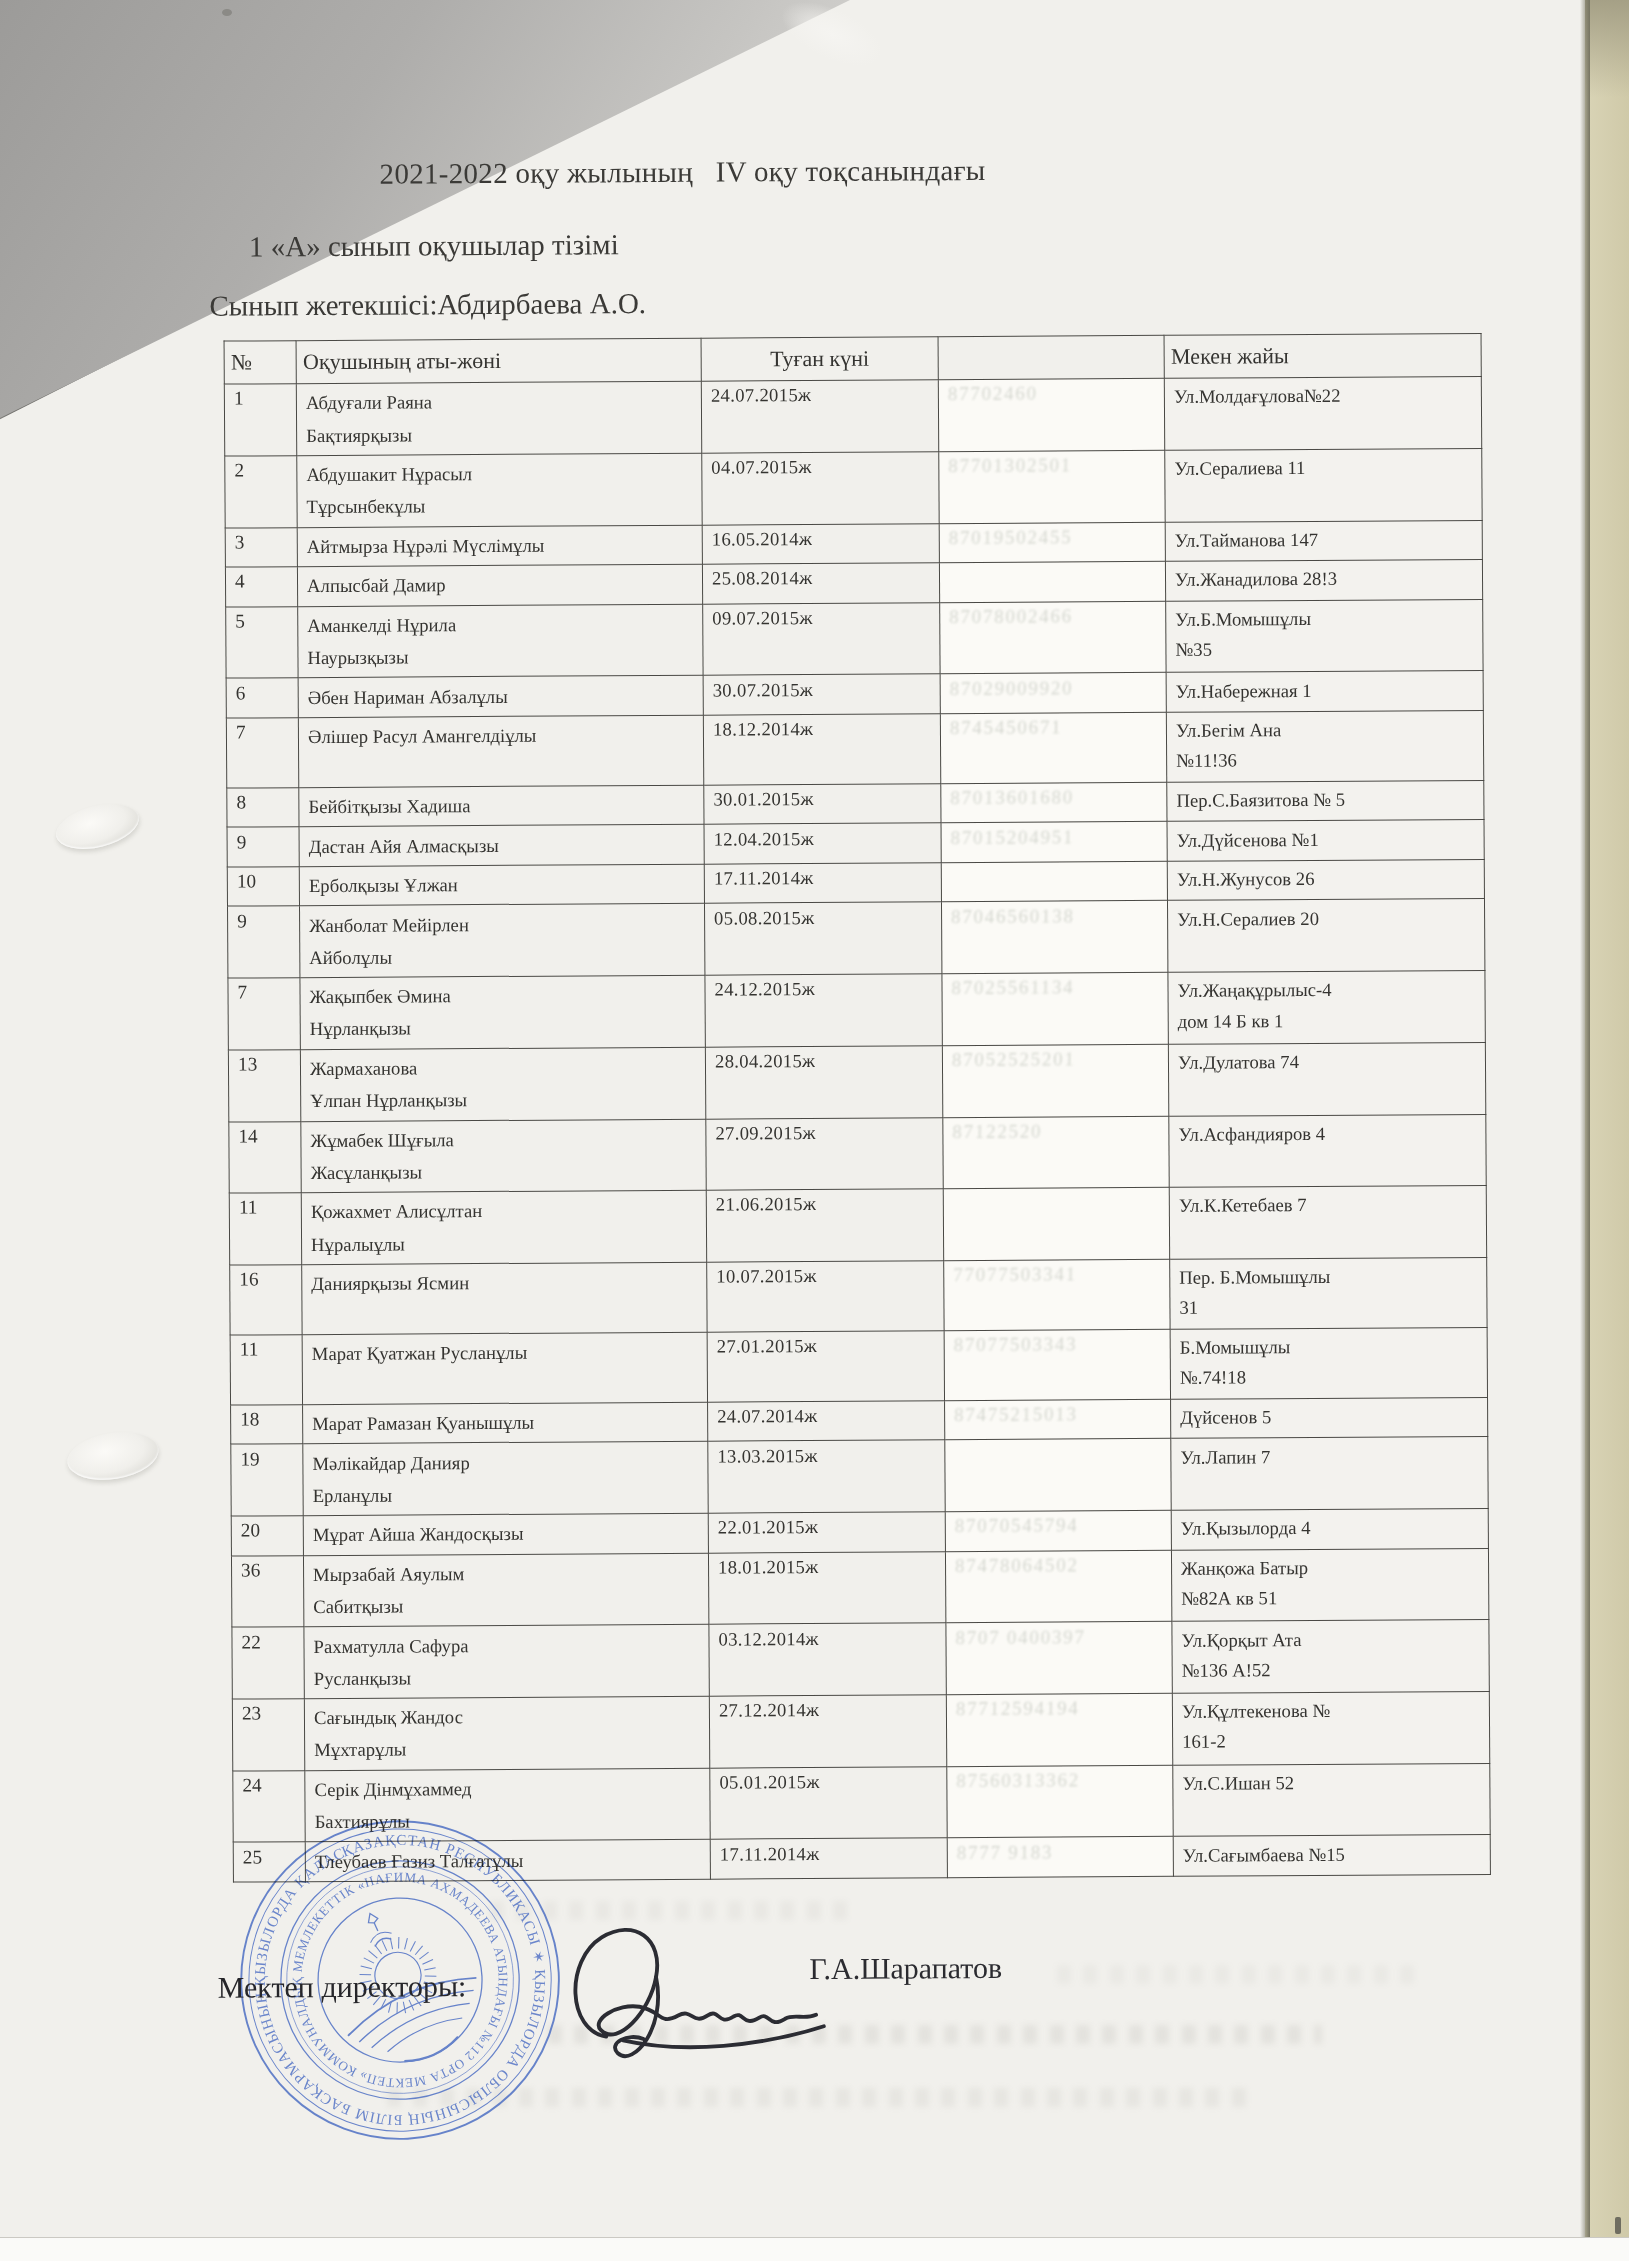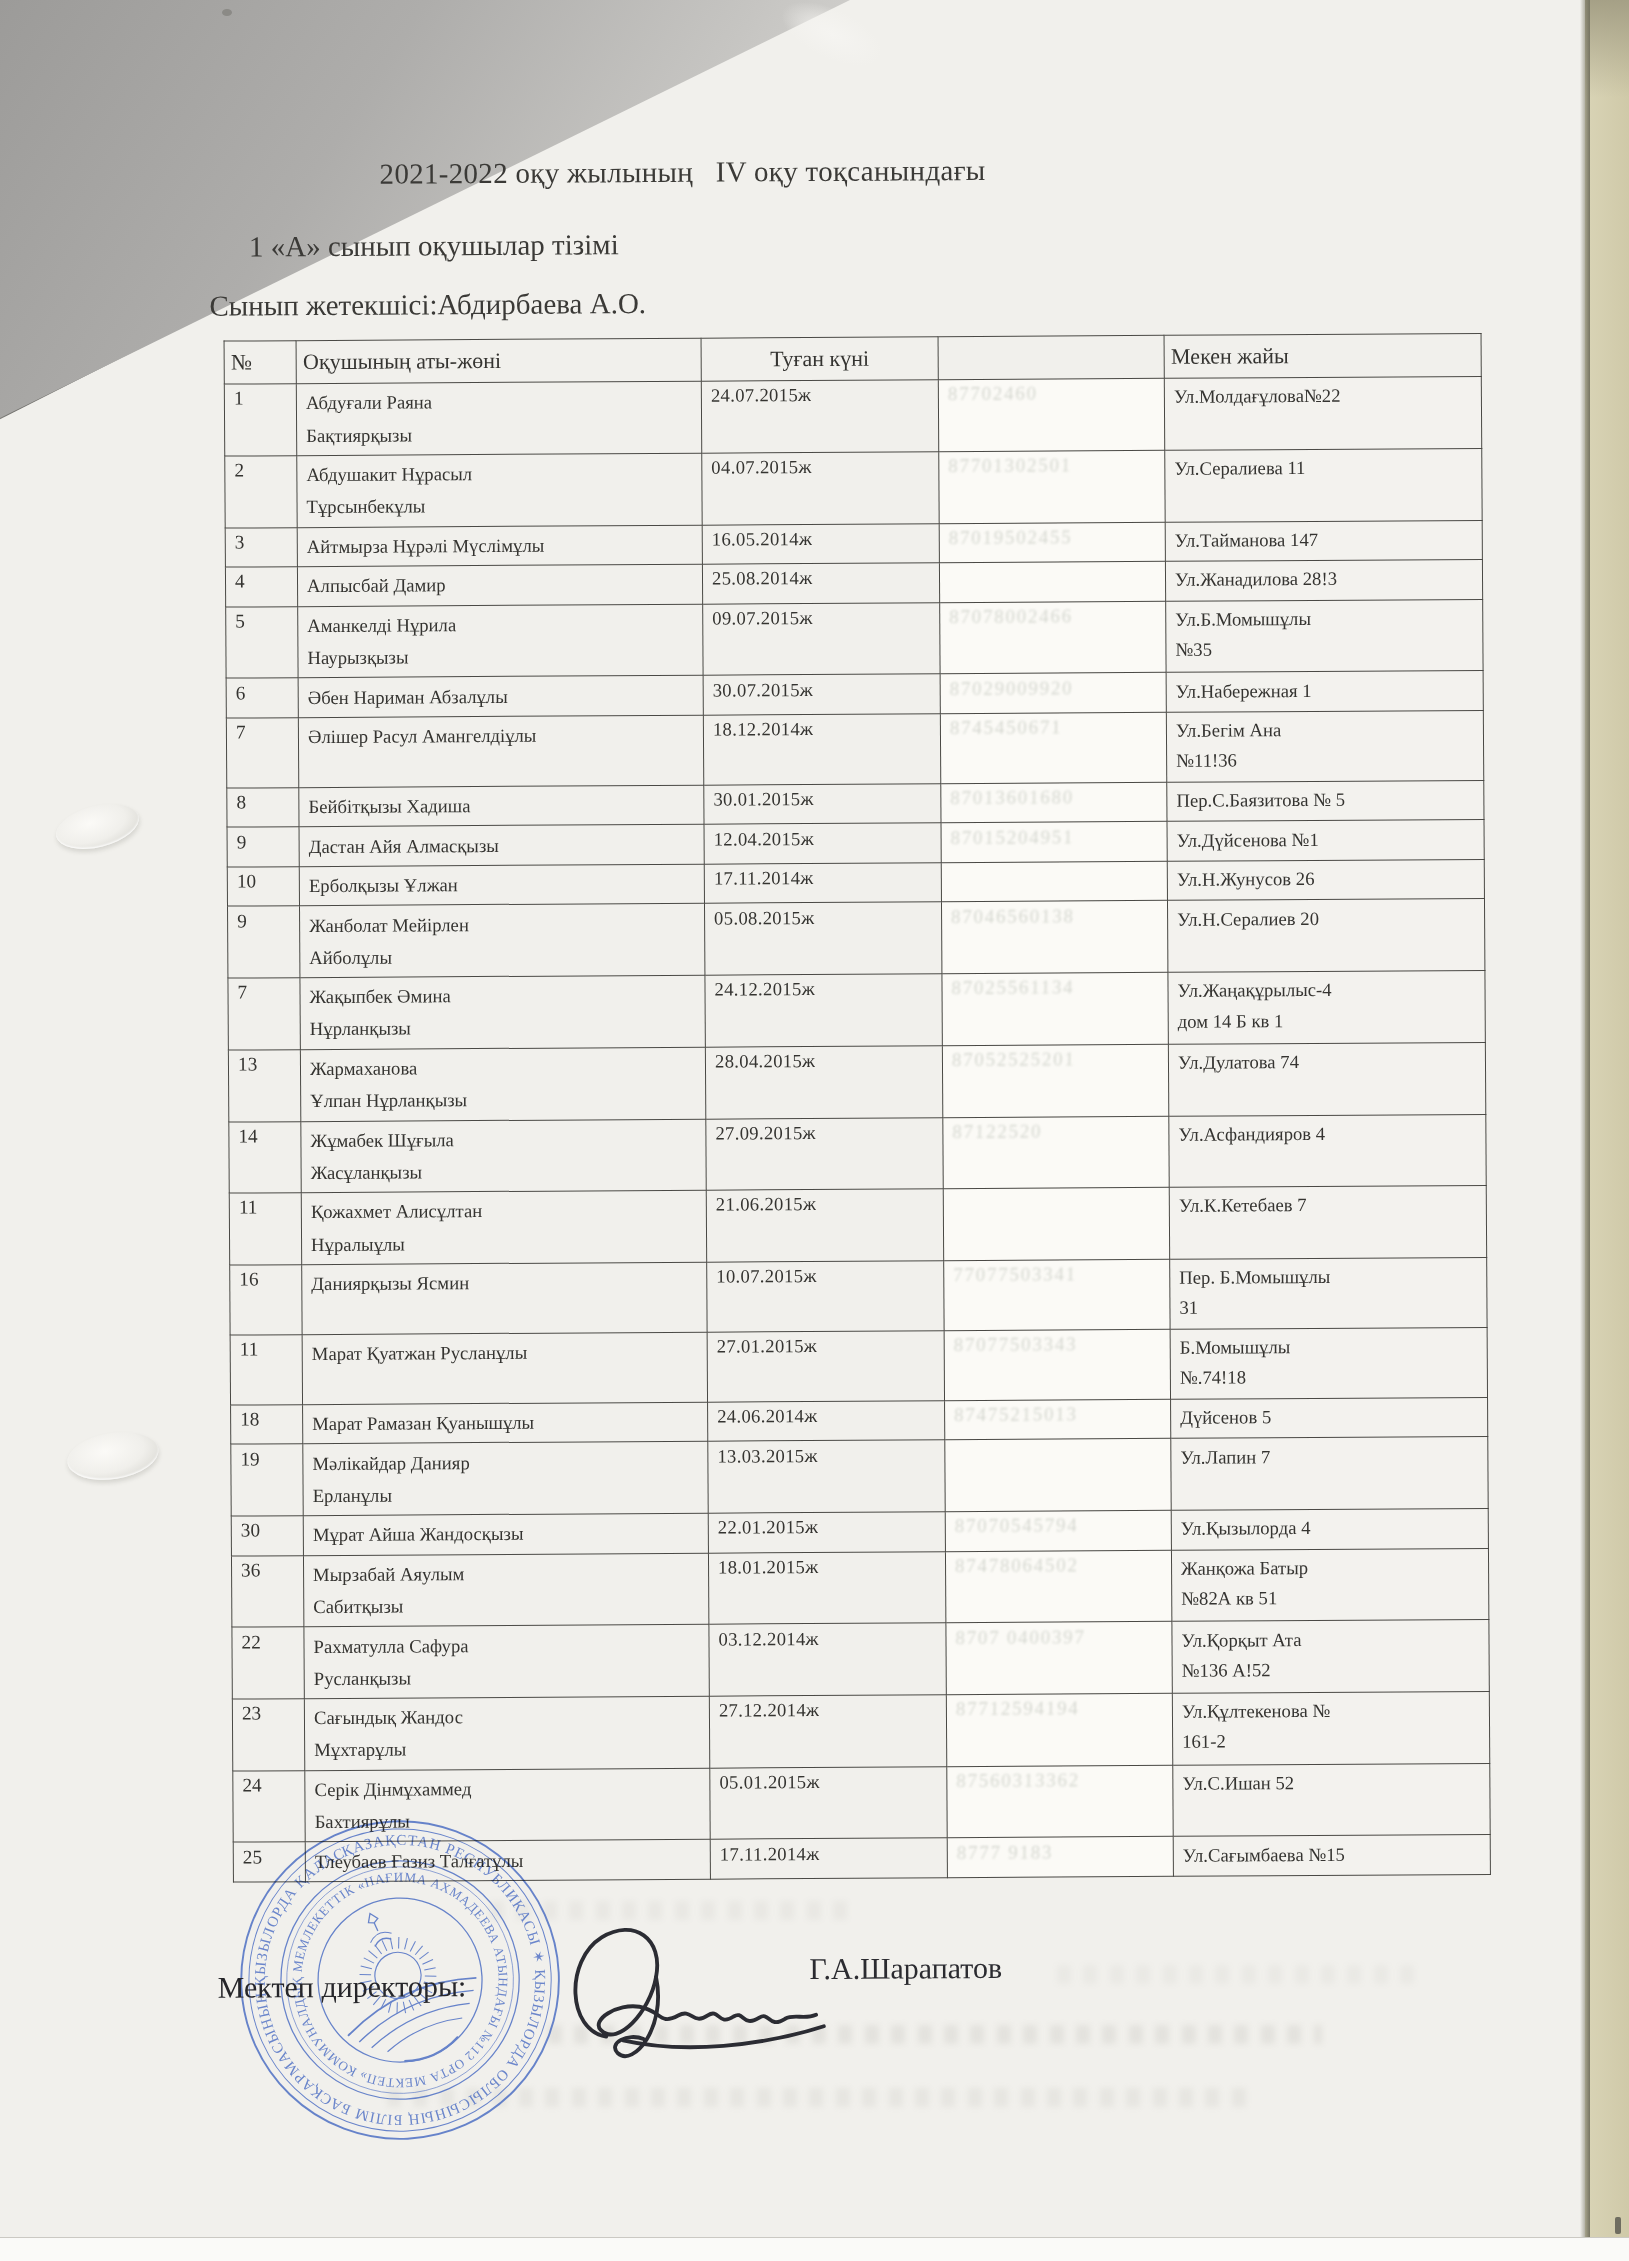--- a/index.html
+++ b/index.html
@@ -330,40 +330,40 @@
         <td class="c-phone">
               <span class="ghost">87077503343</span>
             </td>
         <td class="c-addr">Б.Момышұлы
 №.74!18</td>
       </tr>
 
       <tr class="short">
         <td class="c-num">18</td>
         <td class="c-name">Марат Рамазан  Қуанышұлы</td>
-        <td class="c-date">24.06.2014ж</td>
+        <td class="c-date">24.07.2014ж</td>
         <td class="c-phone">
               <span class="ghost">87475215013</span>
             </td>
         <td class="c-addr">Дүйсенов 5</td>
       </tr>
 
       <tr class="tall">
         <td class="c-num">19</td>
         <td class="c-name">Мәлікайдар Данияр
 Ерланұлы</td>
         <td class="c-date">13.03.2015ж</td>
         <td class="c-phone">
               <span class="ghost"></span>
             </td>
         <td class="c-addr">Ул.Лапин 7</td>
       </tr>
 
       <tr class="short">
-        <td class="c-num">30</td>
+        <td class="c-num">20</td>
         <td class="c-name">Мұрат Айша Жандосқызы</td>
         <td class="c-date">22.01.2015ж</td>
         <td class="c-phone">
               <span class="ghost">87070545794</span>
             </td>
         <td class="c-addr">Ул.Қызылорда 4</td>
       </tr>
 
       <tr class="tall">
         <td class="c-num">36</td>

